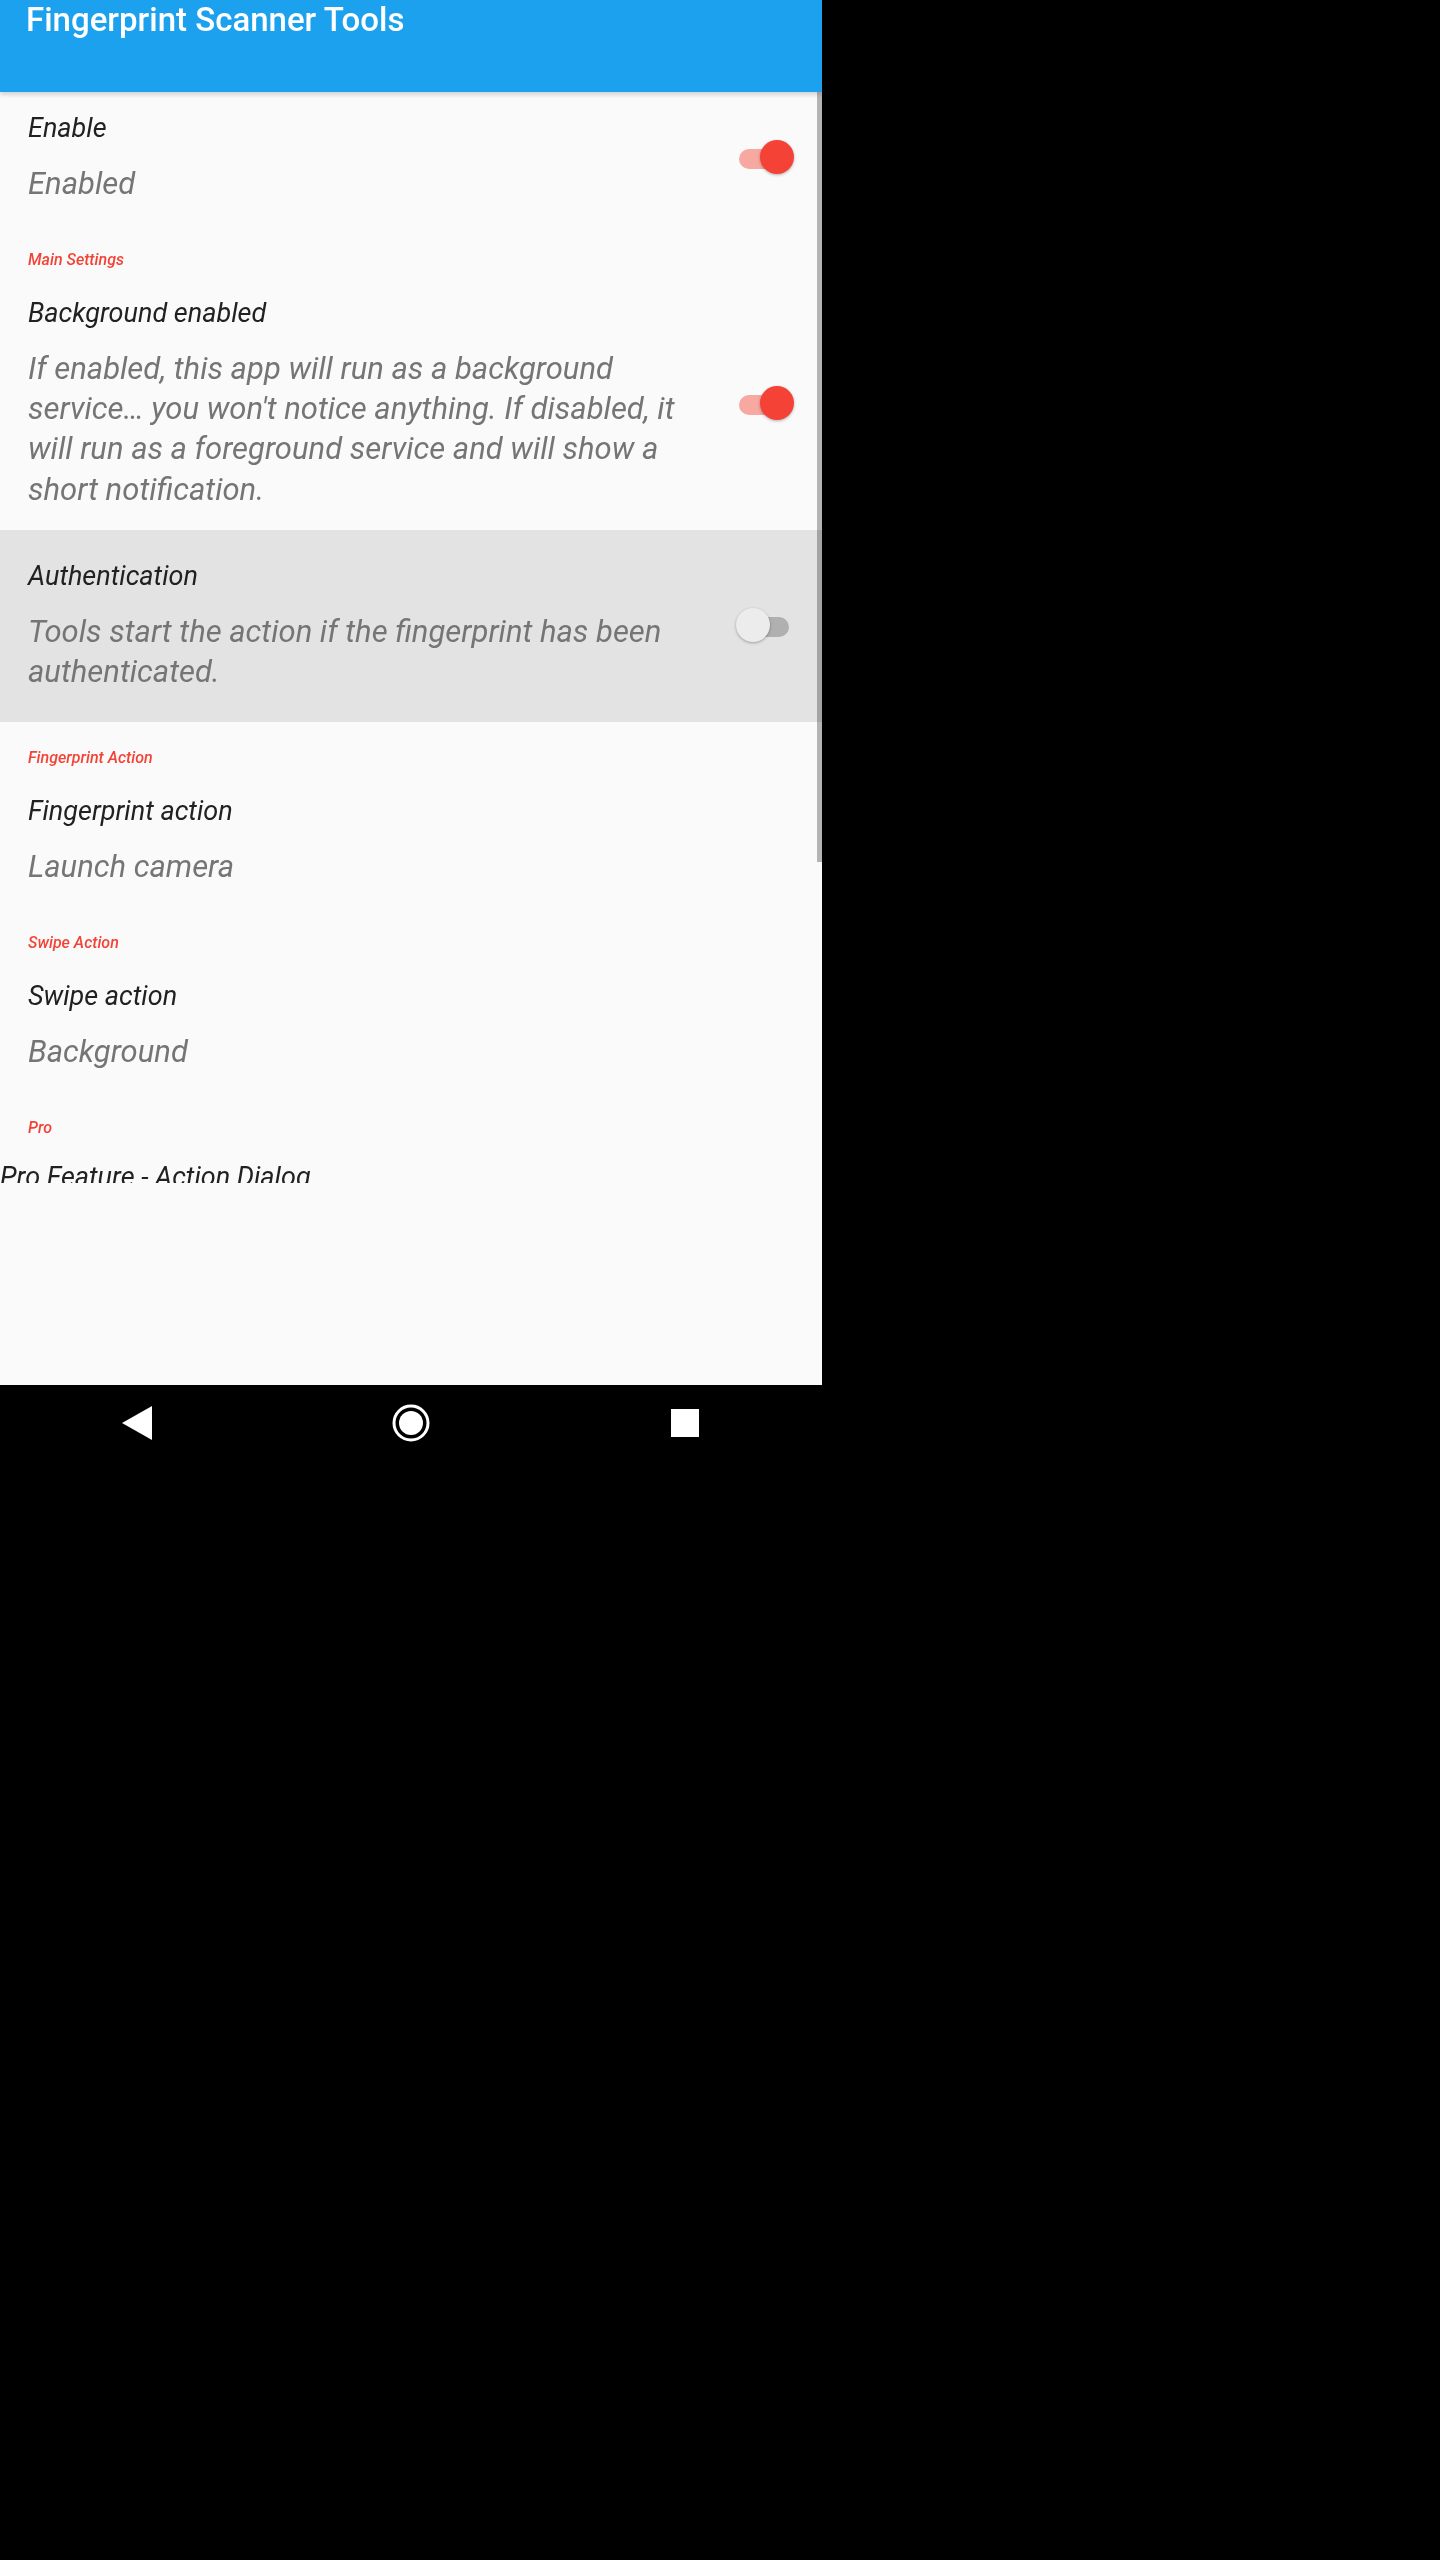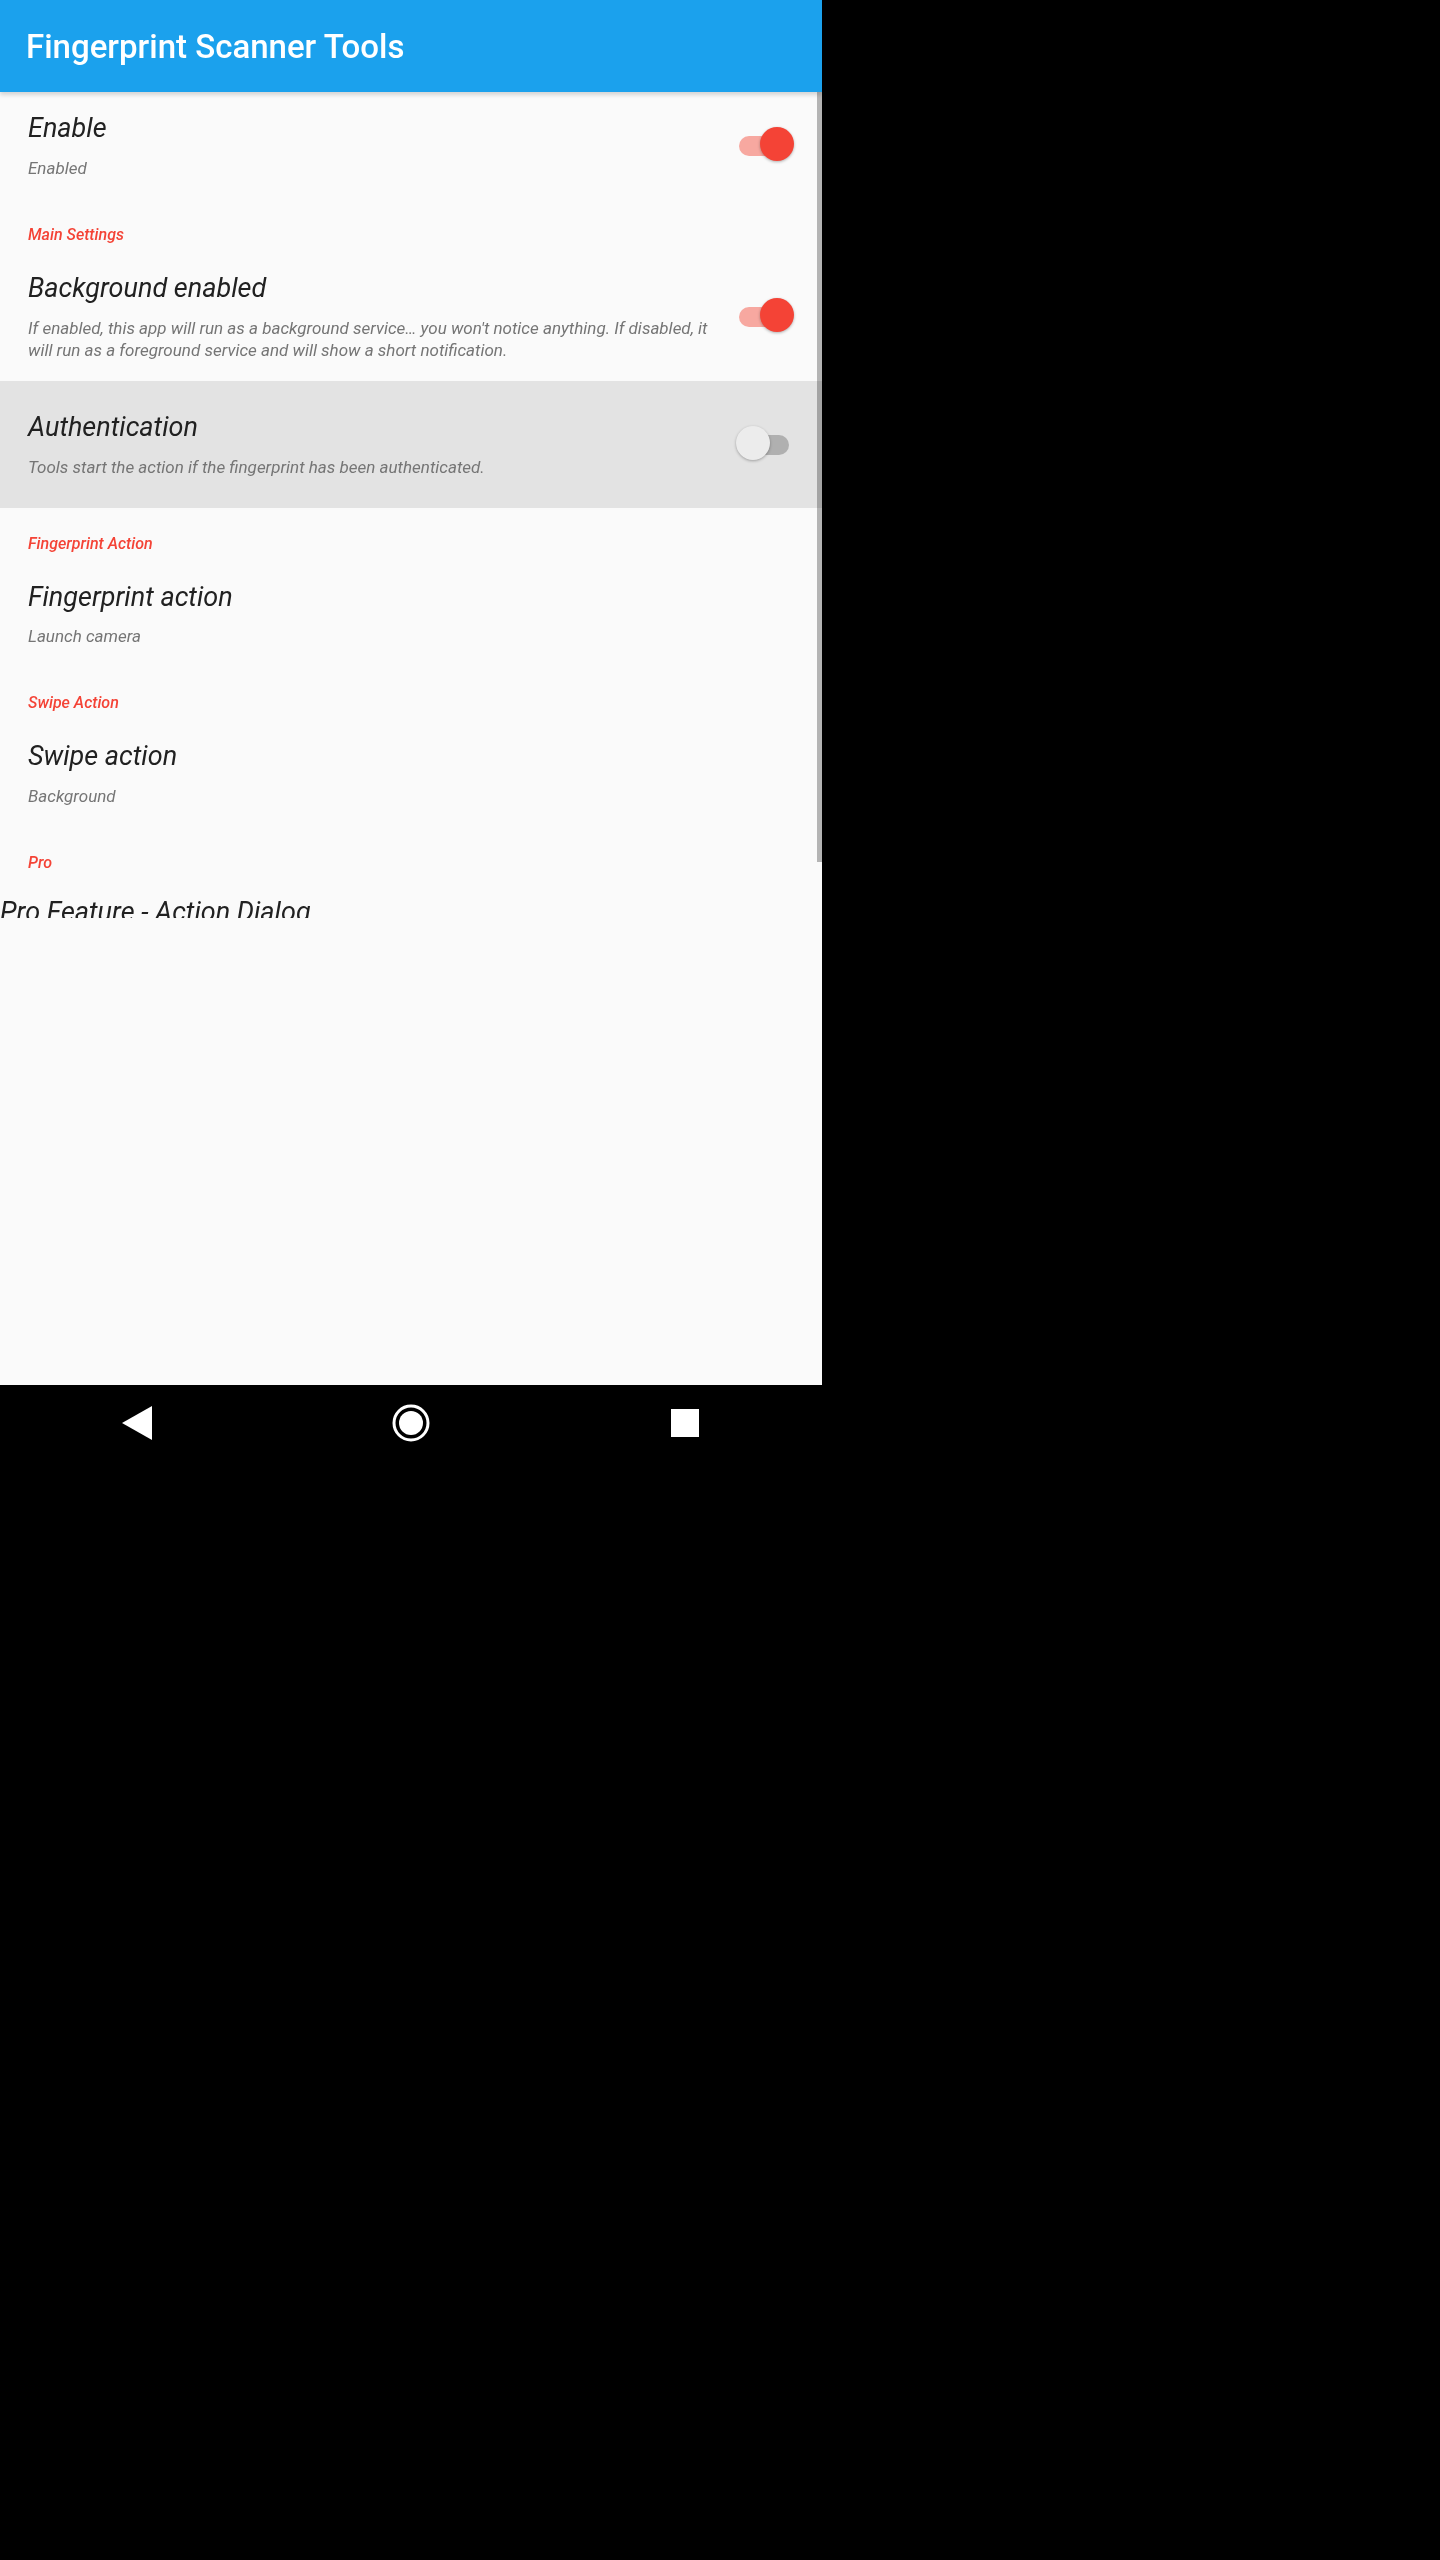--- a/index.html
+++ b/index.html
@@ -1,28 +1,28 @@
 <!DOCTYPE html>
 <html><head>
 <meta charset="utf-8">
 <style>
   * { box-sizing: border-box; margin: 0; padding: 0; }
   html, body { width: 822px; height: 1461px; font-family: Roboto, "Helvetica Neue", Arial, sans-serif; background: #000; overflow: hidden; }
   .screen { width: 822px; height: 1461px; display: flex; flex-direction: column; background: #fafafa; }
   .status-bar { height: 44px; background: #0f8fd8; display: flex; align-items: center; justify-content: flex-end; padding: 0 12px; gap: 6px; color: #fff; font-size: 25px; font-weight: 500; }
   .status-icons { display: flex; align-items: center; gap: 4px; }
-  .app-bar { height: 92px; background: #1ba1ed; display: flex; align-items: center; padding: 0 26px; box-shadow: 0 3px 4px rgba(0,0,0,0.15); position: relative; z-index: 2;}
+  .app-bar { height: 92px; background: #1ba1ed; display: flex; padding: 0 26px; box-shadow: 0 3px 4px rgba(0,0,0,0.15); position: relative; z-index: 2;}
   .app-title { color: #fff; font-size: 33px; font-weight: 500; }
   .content { flex: 1; overflow-y: hidden; position: relative; background: #fafafa;}
   .scrollbar-track { position: absolute; right: 0; top: 0; width: 5px; height: 770px; background: rgba(0,0,0,0.28); }
   .list { padding: 0; font-style: italic; }
   .row { padding: 20px 28px 20px 28px; display: flex; align-items: center; }
   .row .texts { flex: 1; padding-right: 16px; }
   .row .title { font-size: 27px; color: #212121; line-height: 1.25; }
-  .row .subtitle { font-size: 17px; color: #757575; line-height: 1.3; margin-top: 11px; }
+  .row .subtitle { font-size: 31px; color: #757575; line-height: 1.3; margin-top: 18px; }
   .section-header { padding: 26px 28px 8px 28px; font-size: 16px; font-weight: 500; color: #f44336; }
   .row.highlight { background: #e3e3e3; }
   .switch { width: 58px; height: 36px; position: relative; flex-shrink: 0; }
   .switch .track { position: absolute; top: 9px; left: 3px; width: 50px; height: 20px; border-radius: 10px; }
   .switch .thumb { position: absolute; top: 0; width: 34px; height: 34px; border-radius: 50%; box-shadow: 0 1px 3px rgba(0,0,0,0.3); }
   .switch.on .track { background: #f7a8a0; }
   .switch.on .thumb { background: #f44336; right: 0; }
   .switch.off .track { background: #b0b0b0; }
   .switch.off .thumb { background: #ececec; left: 0; }
   .pro-center { text-align: left; font-size: 27px; color: #212121; padding: 8px 0; height: 30px; overflow: hidden;}

